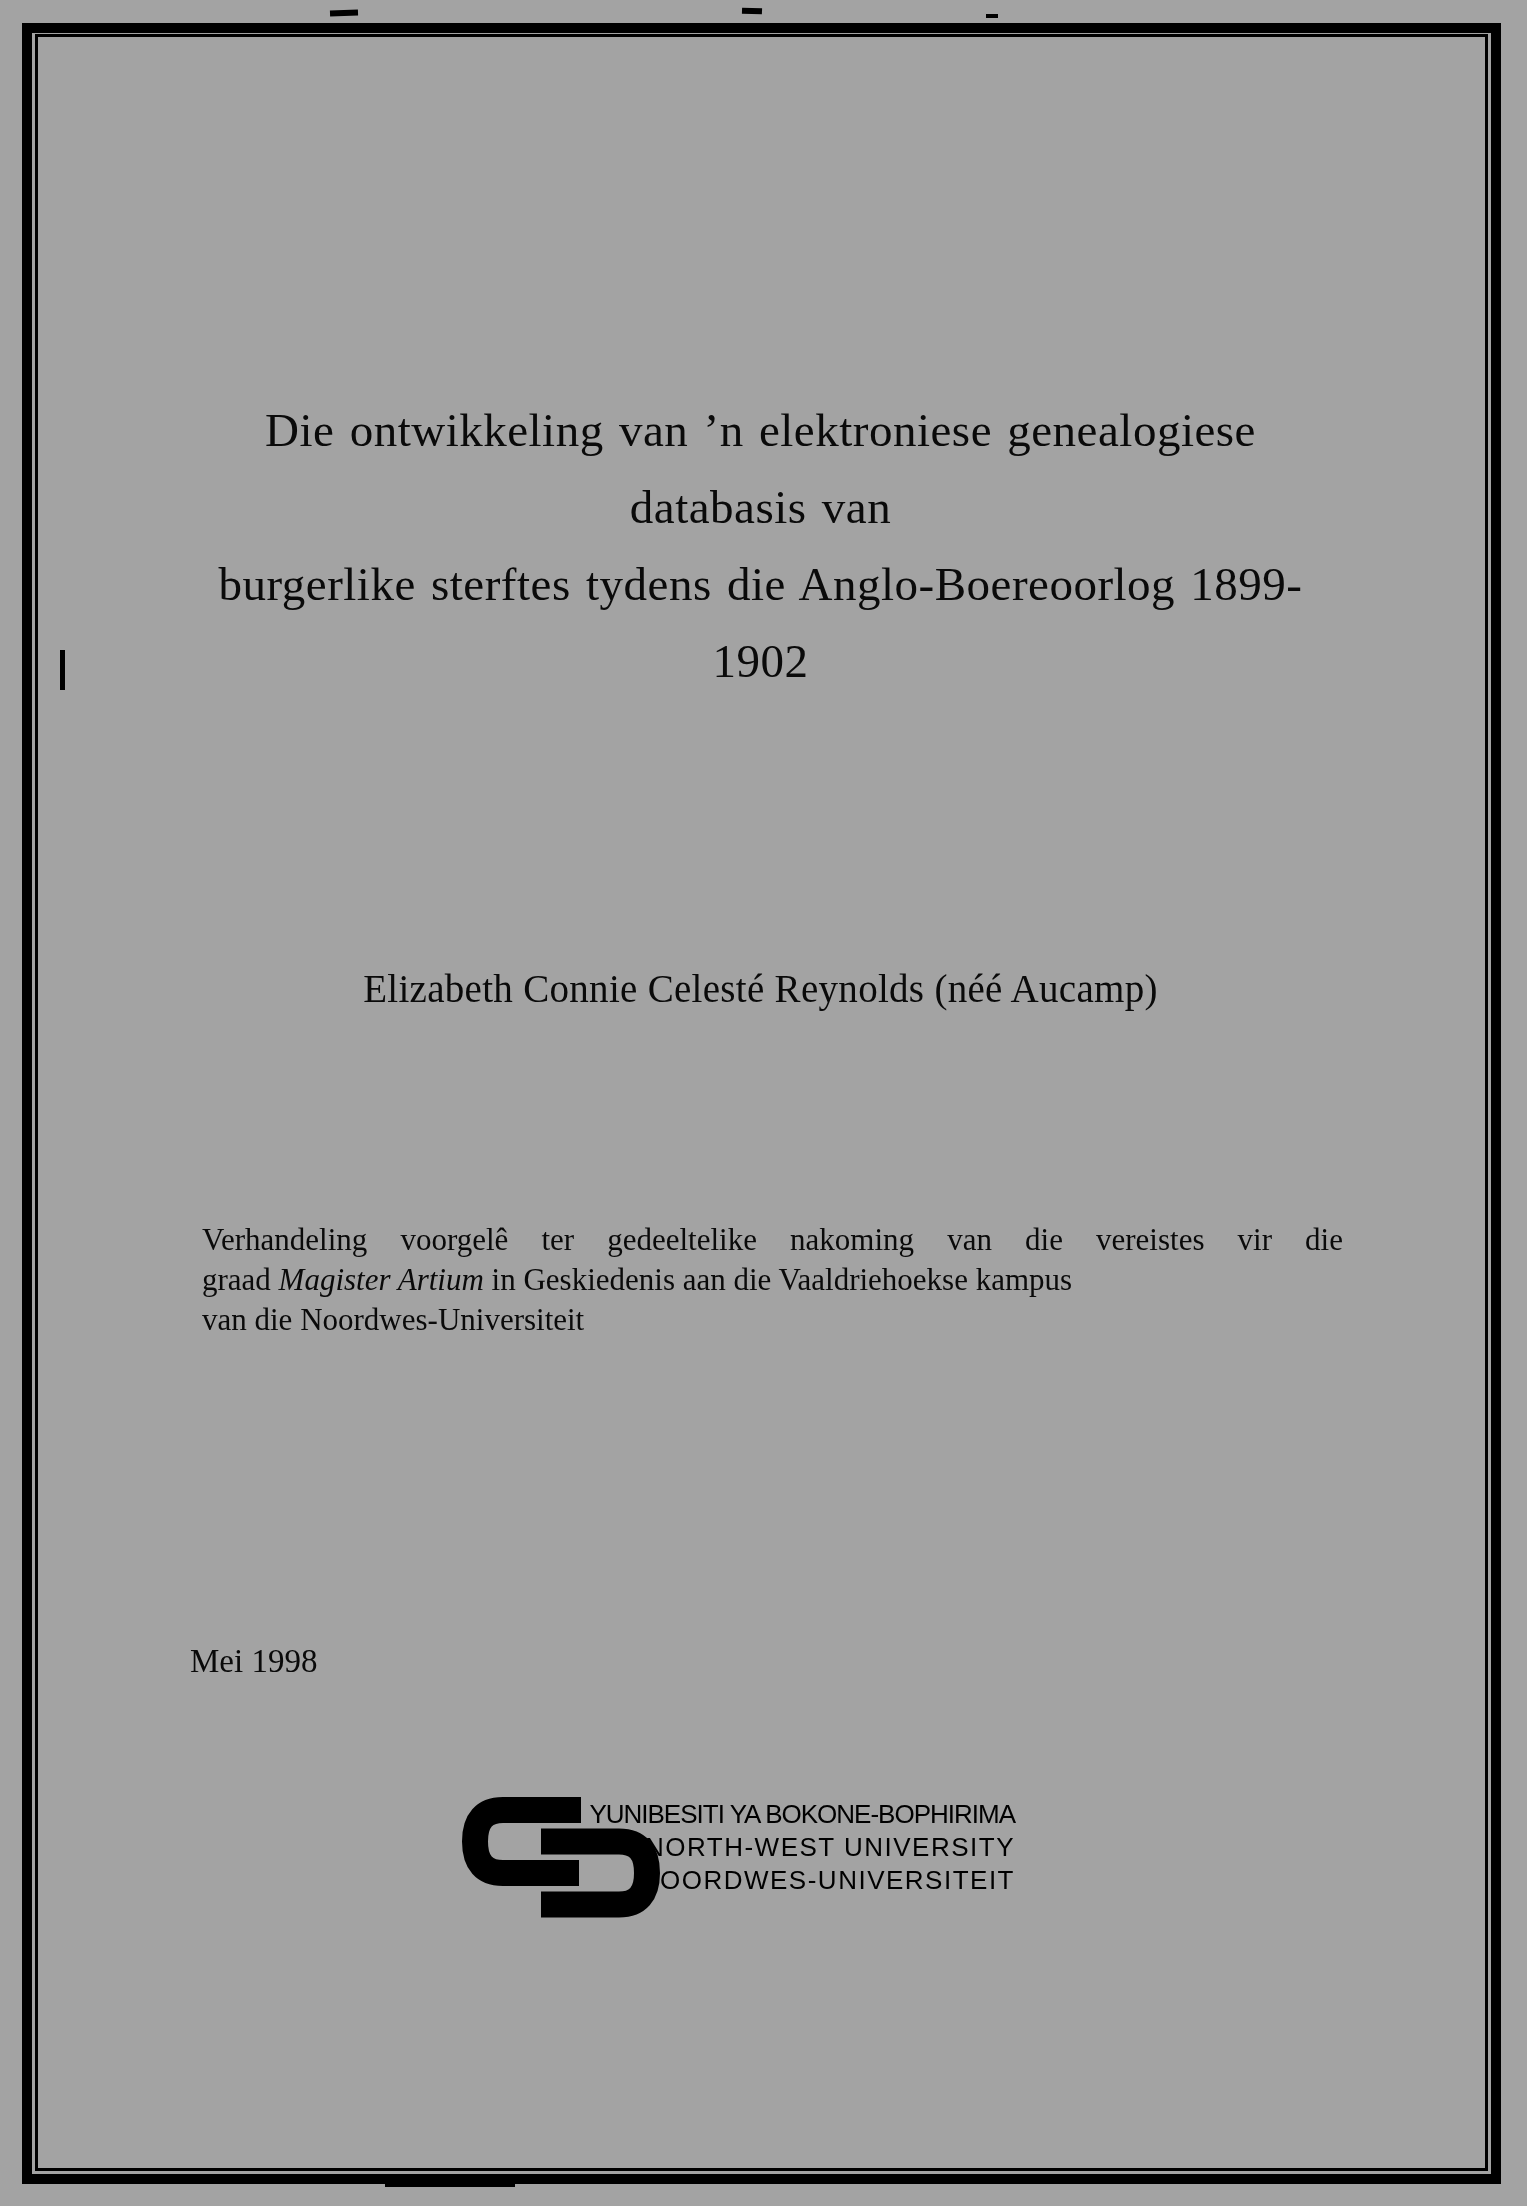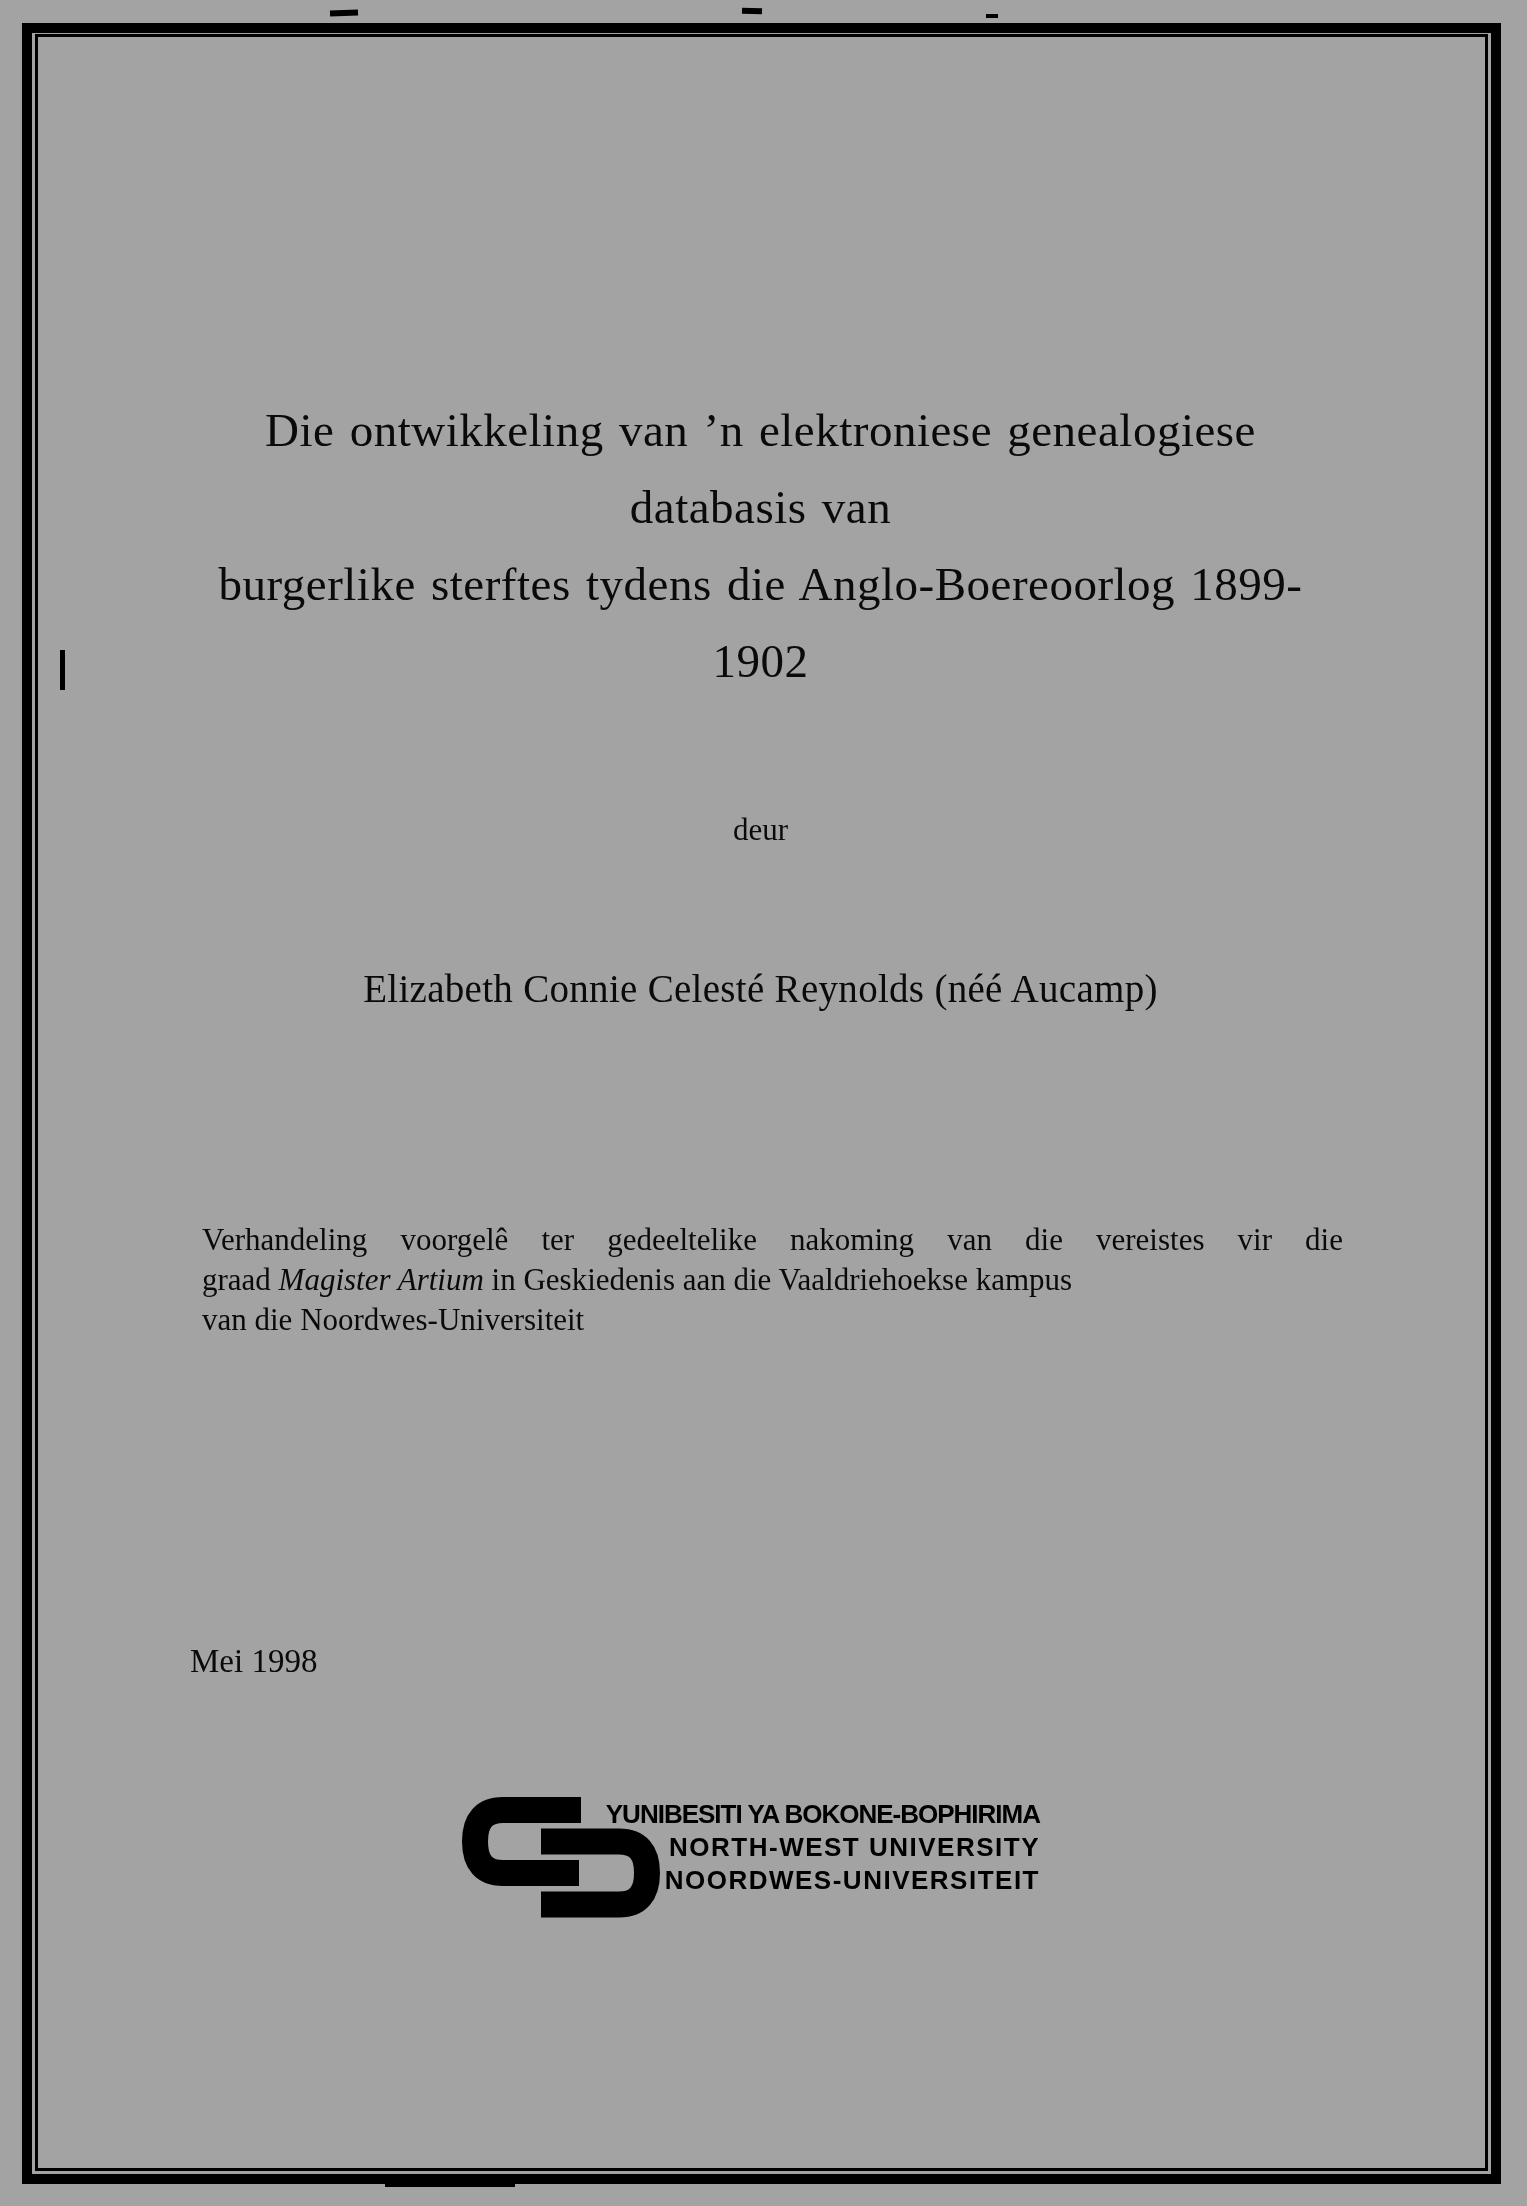--- a/index.html
+++ b/index.html
@@ -80,25 +80,25 @@
     line-height: 44px;
   }
   
   .logo-mark {
     position: absolute;
     left: 461px; top: 1795px;
     width: 200px; height: 132px;
   }
   .logo-text {
     position: absolute;
-    right: 487px; top: 1798px;
+    right: 512px; top: 1798px;
     width: 560px;
     text-align: right;
     font-family: "Liberation Sans", sans-serif;
-    font-weight: bold;
+    font-weight: normal;
     font-size: 26px;
     line-height: 33px;
     color: #000;
     white-space: nowrap;
   }
   .logo-text .l1 { letter-spacing: -1px; }
   .logo-text .l2, .logo-text .l3 { letter-spacing: 1.5px; }
 </style>
 </head>
 <body>
@@ -112,21 +112,20 @@
   <div class="speck s2"></div>
   <div class="speck s3"></div>
   <div class="speck s4"></div>
   <div class="speck s5"></div>
 
   <div class="title-block">
     <div>Die ontwikkeling van ’n elektroniese genealogiese databasis van</div>
     <div>burgerlike sterftes tydens die Anglo-Boereoorlog 1899-1902</div>
   </div>
 
-  <div class="byline">deur</div>
 
   <div class="author">Elizabeth Connie Celesté Reynolds (néé Aucamp)</div>
 
   <div class="statement">
     <div class="just">Verhandeling voorgelê ter gedeeltelike nakoming van die vereistes vir die</div>
     <div><span>graad </span><span class="it">Magister Artium</span><span> in Geskiedenis aan die Vaaldriehoekse kampus</span></div>
     <div>van die Noordwes-Universiteit</div>
   </div>
 
   <div class="supervisor-block">

